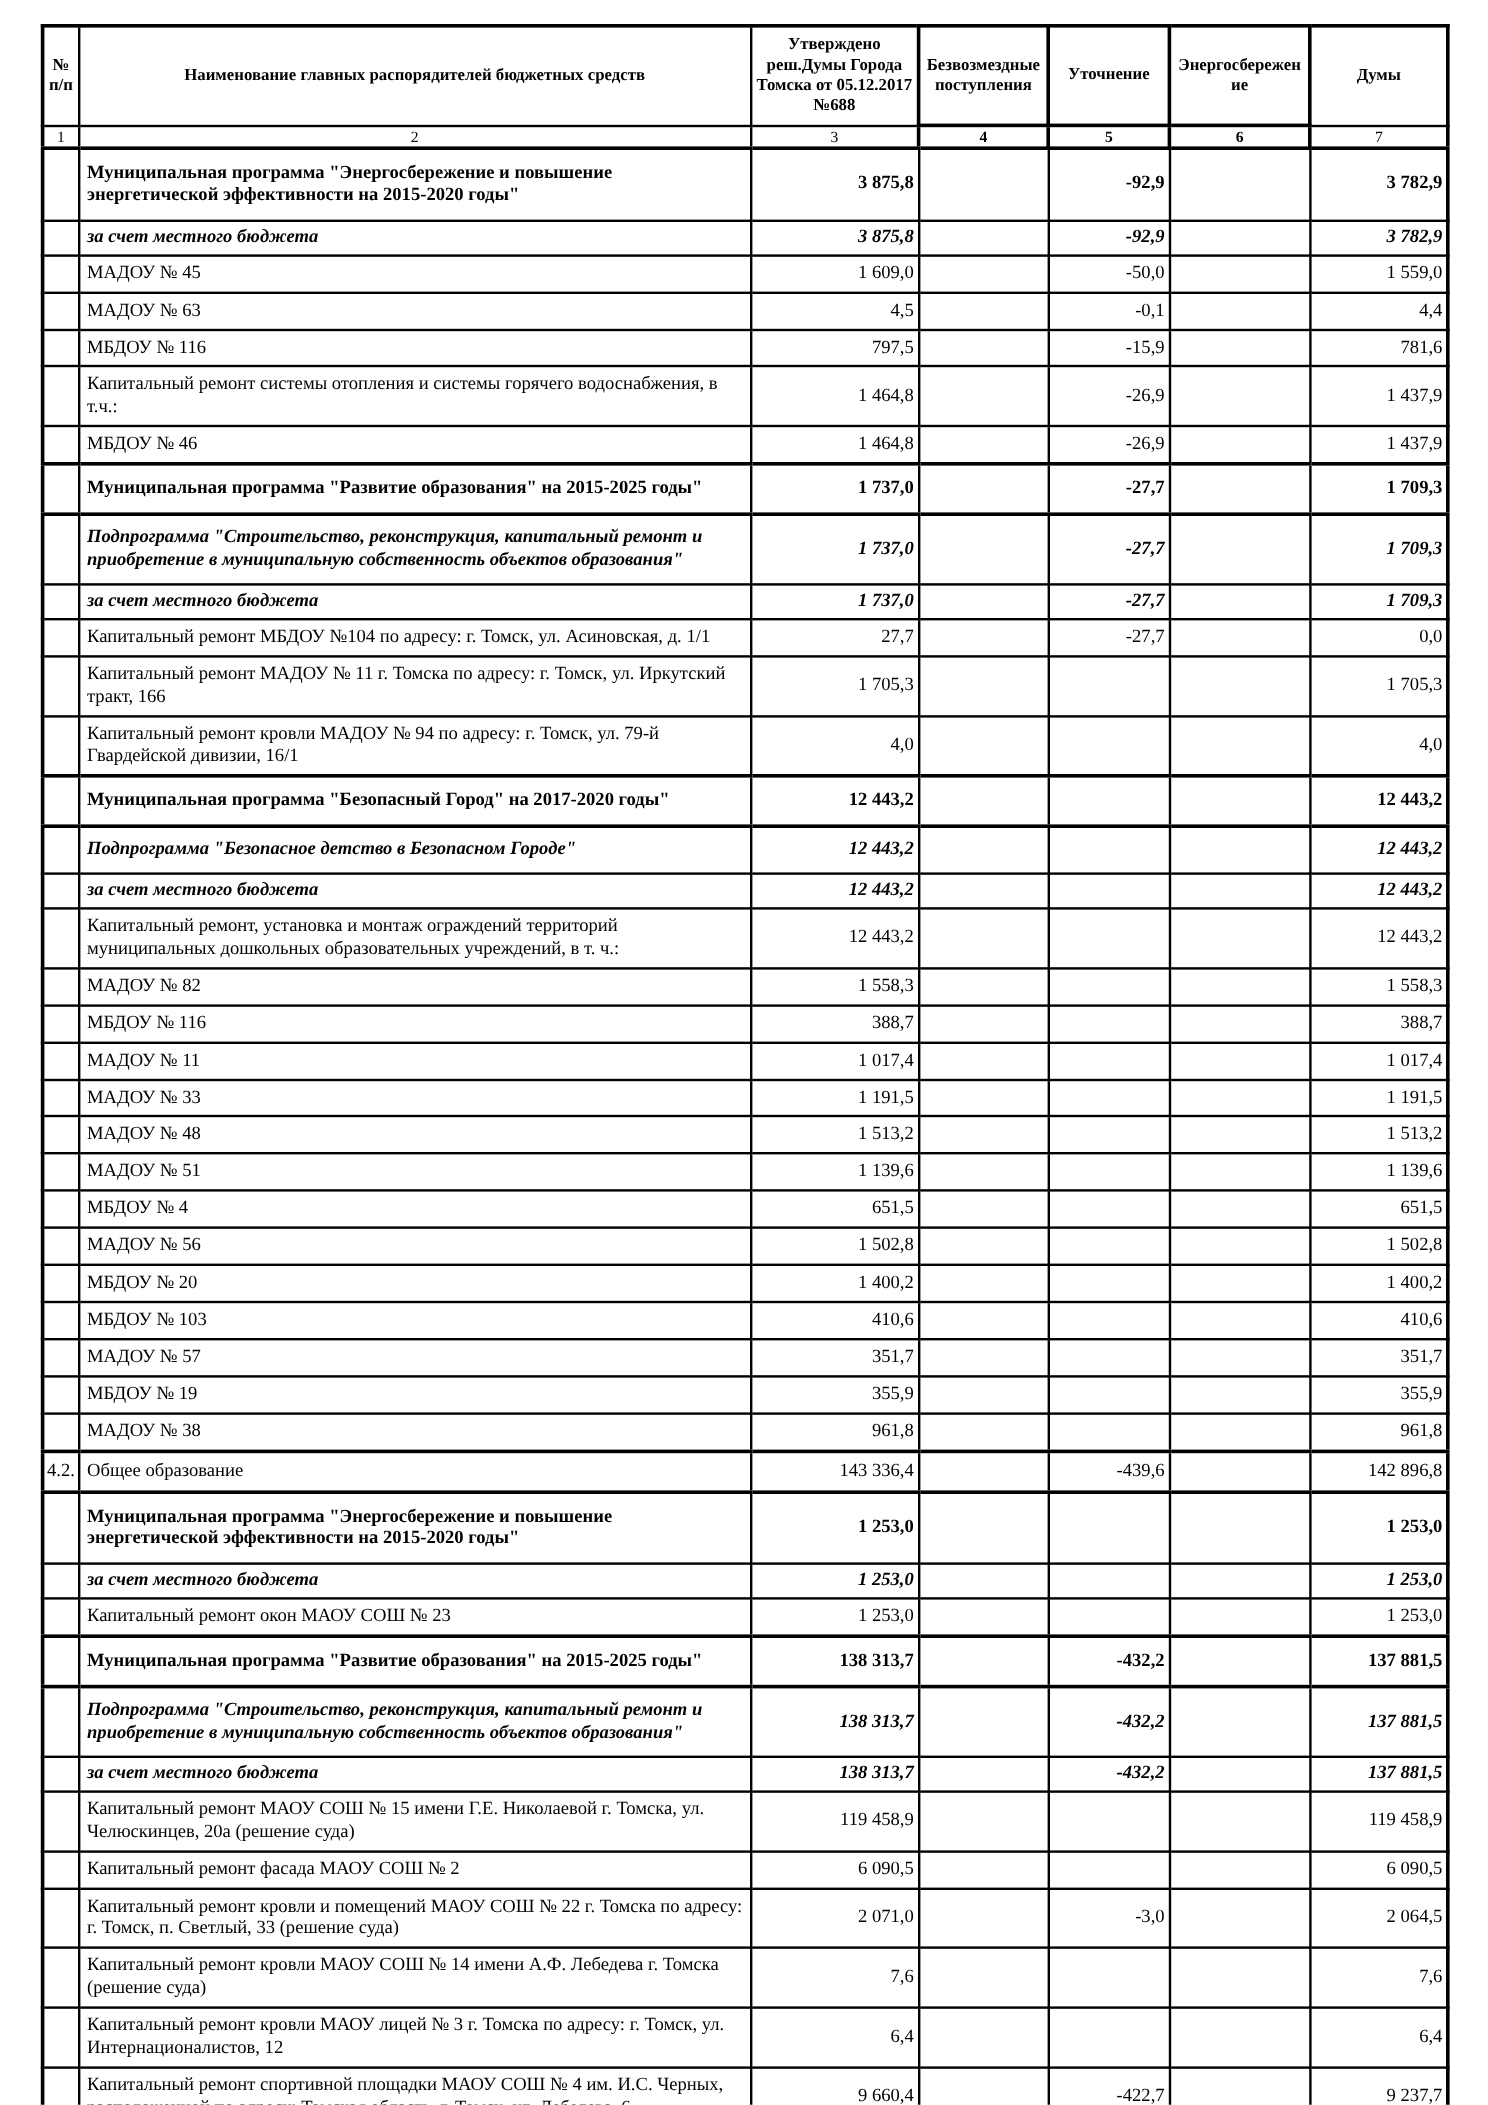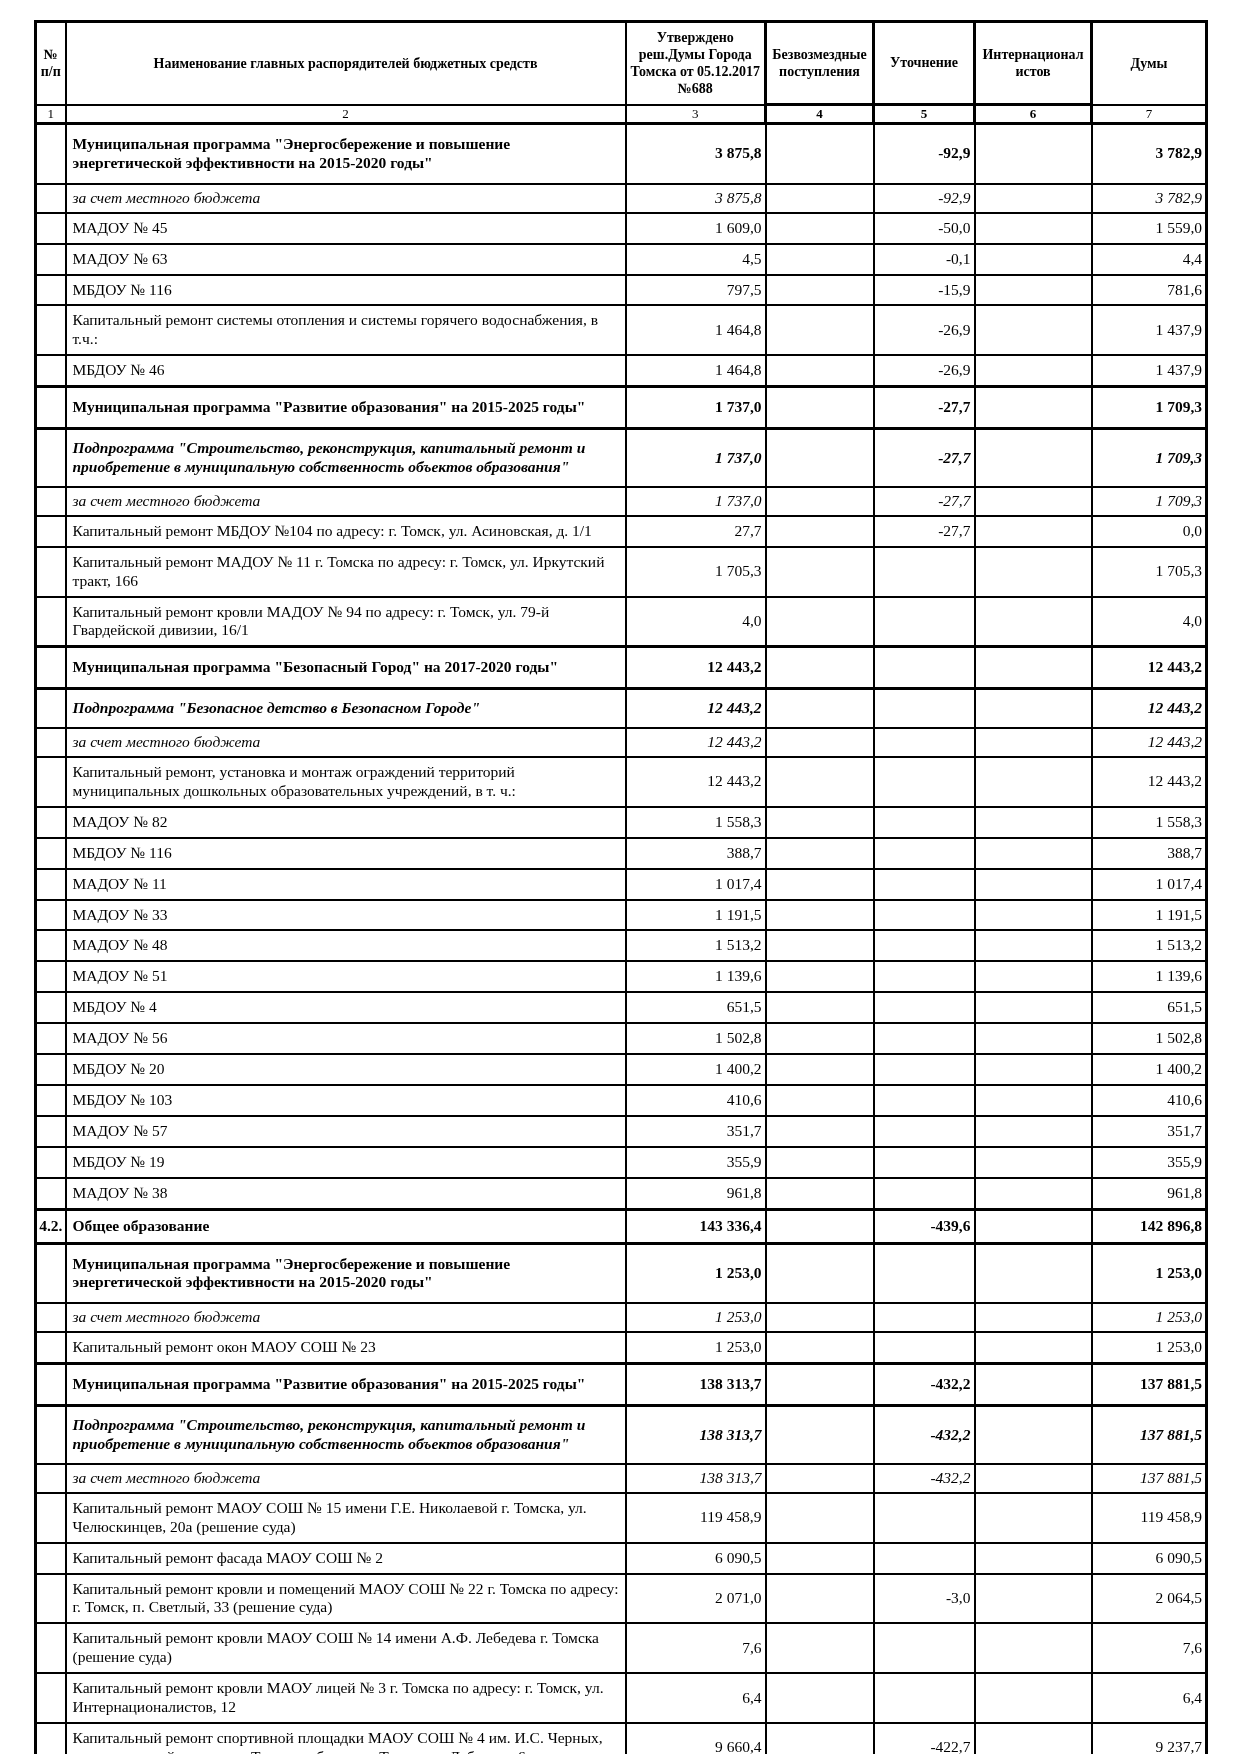--- a/index.html
+++ b/index.html
@@ -45,22 +45,22 @@
   tr.numrow td { border-bottom: 3px solid #000; }
   
   tbody td { font-size: 15.5px; padding: 4px 3px; }
   td.cell-num  { text-align: center; padding: 4px 1px; }
   td.cell-name { text-align: left; padding: 4px 6px; }
   td.cell-approved, td.cell-gratuitous, td.cell-adjustment,
   td.cell-redistribution, td.cell-total { text-align: right; }
   
   tr.row-program td    { font-weight: bold; padding-top: 10px; padding-bottom: 10px; border-top-width: 3px; }
   tr.row-subprogram td { font-weight: bold; font-style: italic; padding-top: 9px; padding-bottom: 9px; border-top-width: 3px; }
-  tr.row-budget td     { font-style: italic; }
-  tr.row-section td    { font-weight: bold; border-top-width: 3px; padding-top: 6px; padding-bottom: 6px; }
+  tr.row-budget td     { font-style: italic; font-weight: bold; }
+  tr.row-section td    { font-weight: normal; border-top-width: 3px; padding-top: 6px; padding-bottom: 6px; }
   tr.row-item td       { padding-top: 5px; padding-bottom: 5px; }
 </style>
 </head>
 <body>
 
 <div class="page">
   <table class="budget">
     <colgroup>
       <col style="width:30px">
       <col style="width:560px">
@@ -70,21 +70,21 @@
       <col style="width:117px">
       <col style="width:115px">
     </colgroup>
     <thead>
       <tr>
         <th>№ п/п</th>
         <th>Наименование главных распорядителей бюджетных средств</th>
         <th>Утверждено реш.Думы Города Томска от 05.12.2017 №688</th>
         <th class="hthick">Безвозмездные поступления</th>
         <th class="hthick">Уточнение</th>
-        <th class="hthick hbreak">Интернационалистов</th>
+        <th class="hthick hbreak">Энергосбережение</th>
         <th>Думы</th>
       </tr>
       <tr class="numrow">
         <td>1</td>
         <td>2</td>
         <td>3</td>
         <td class="nbold">4</td>
         <td class="nbold">5</td>
         <td class="nbold">6</td>
         <td>7</td>

